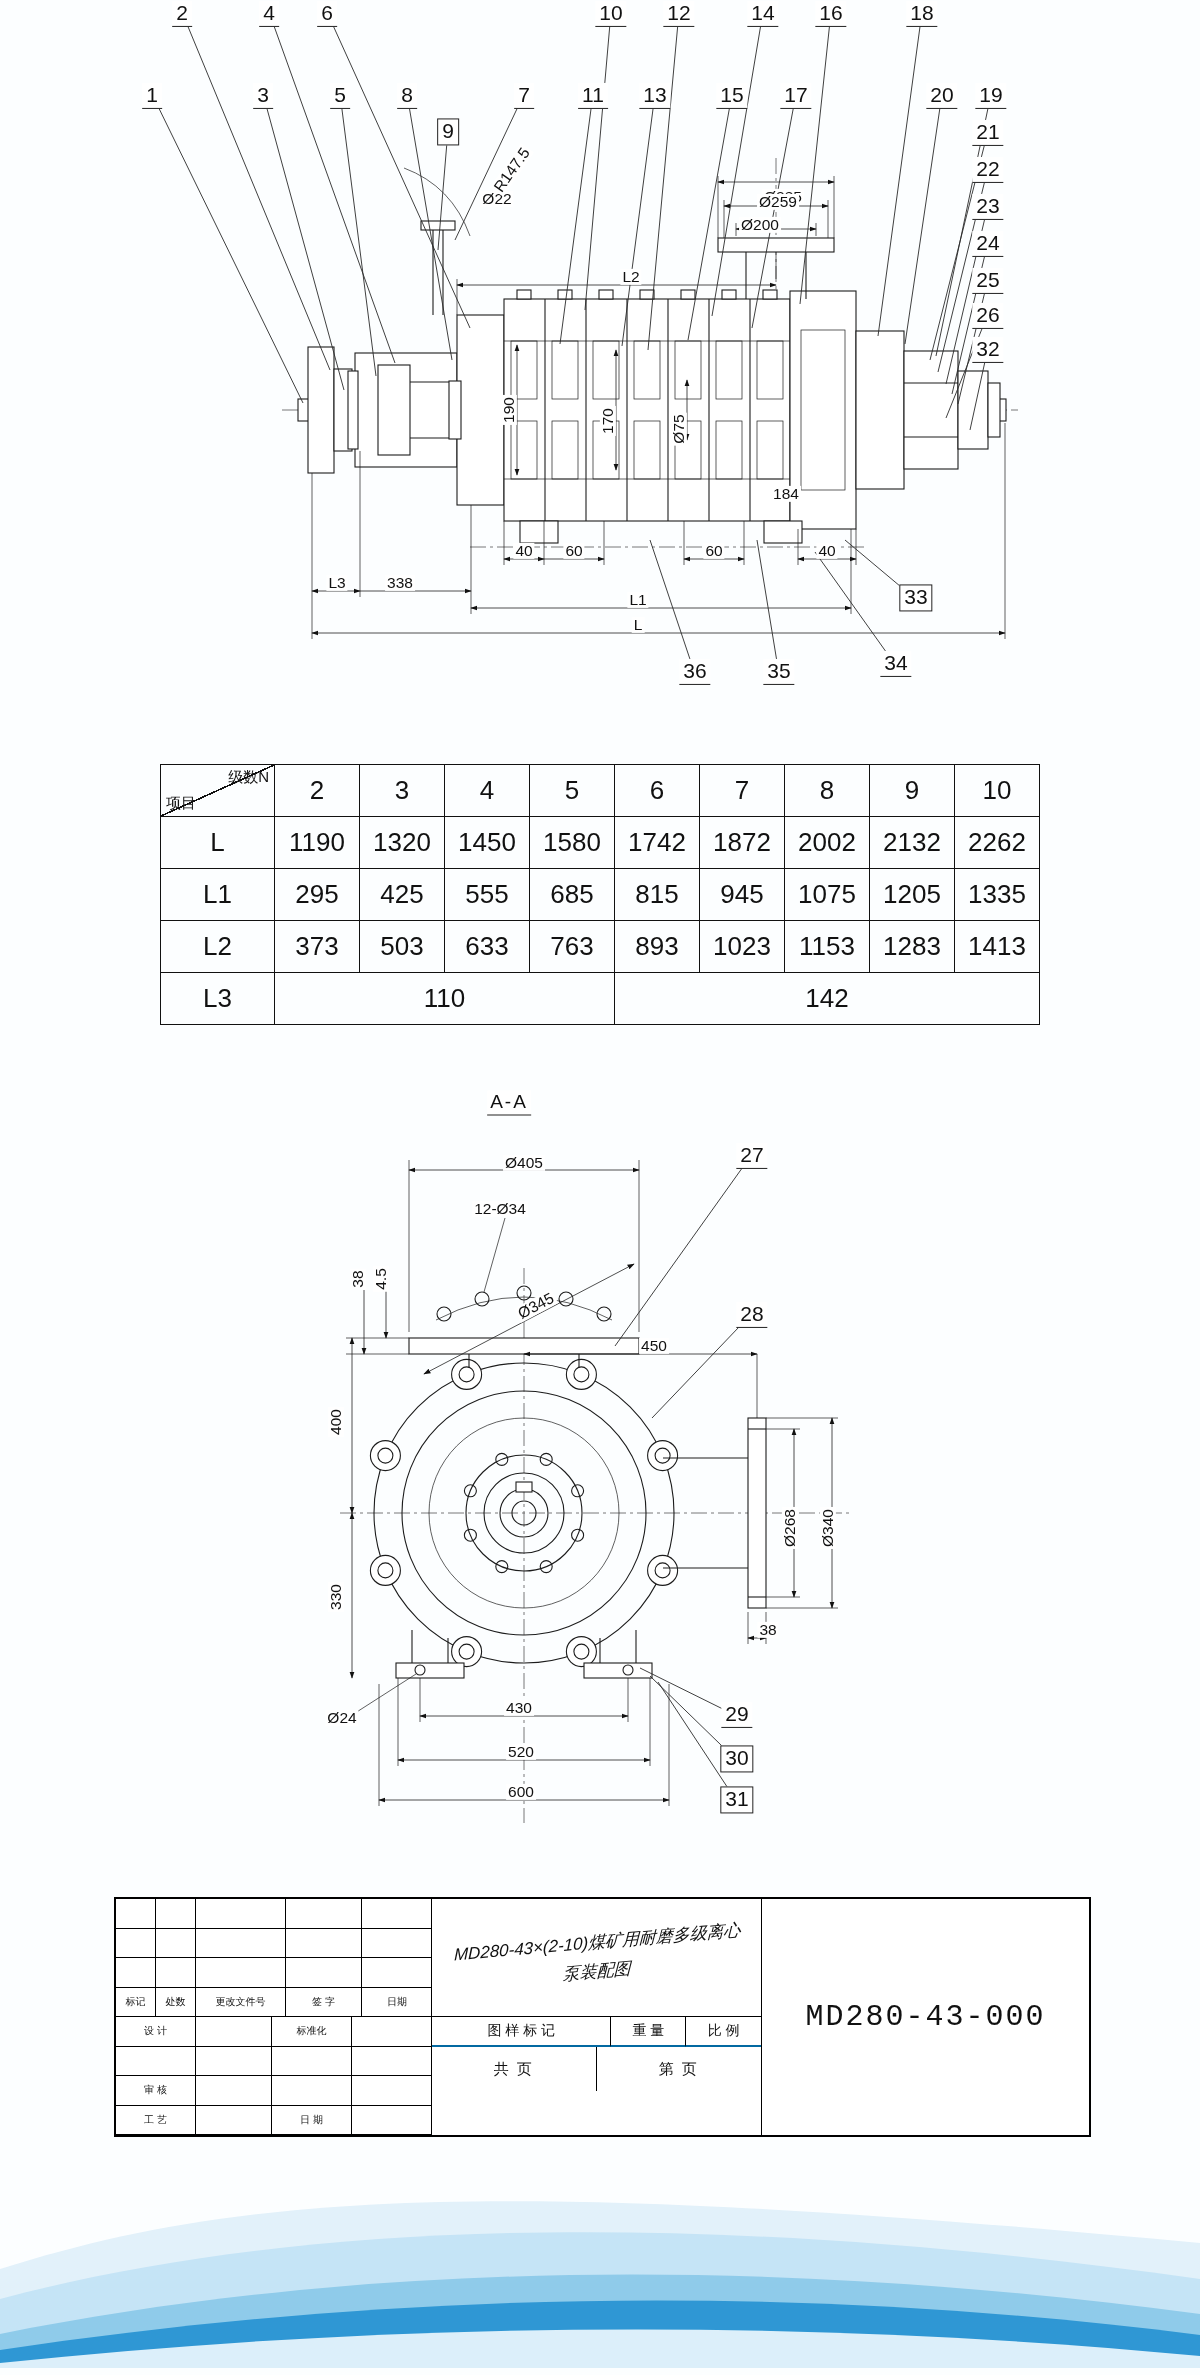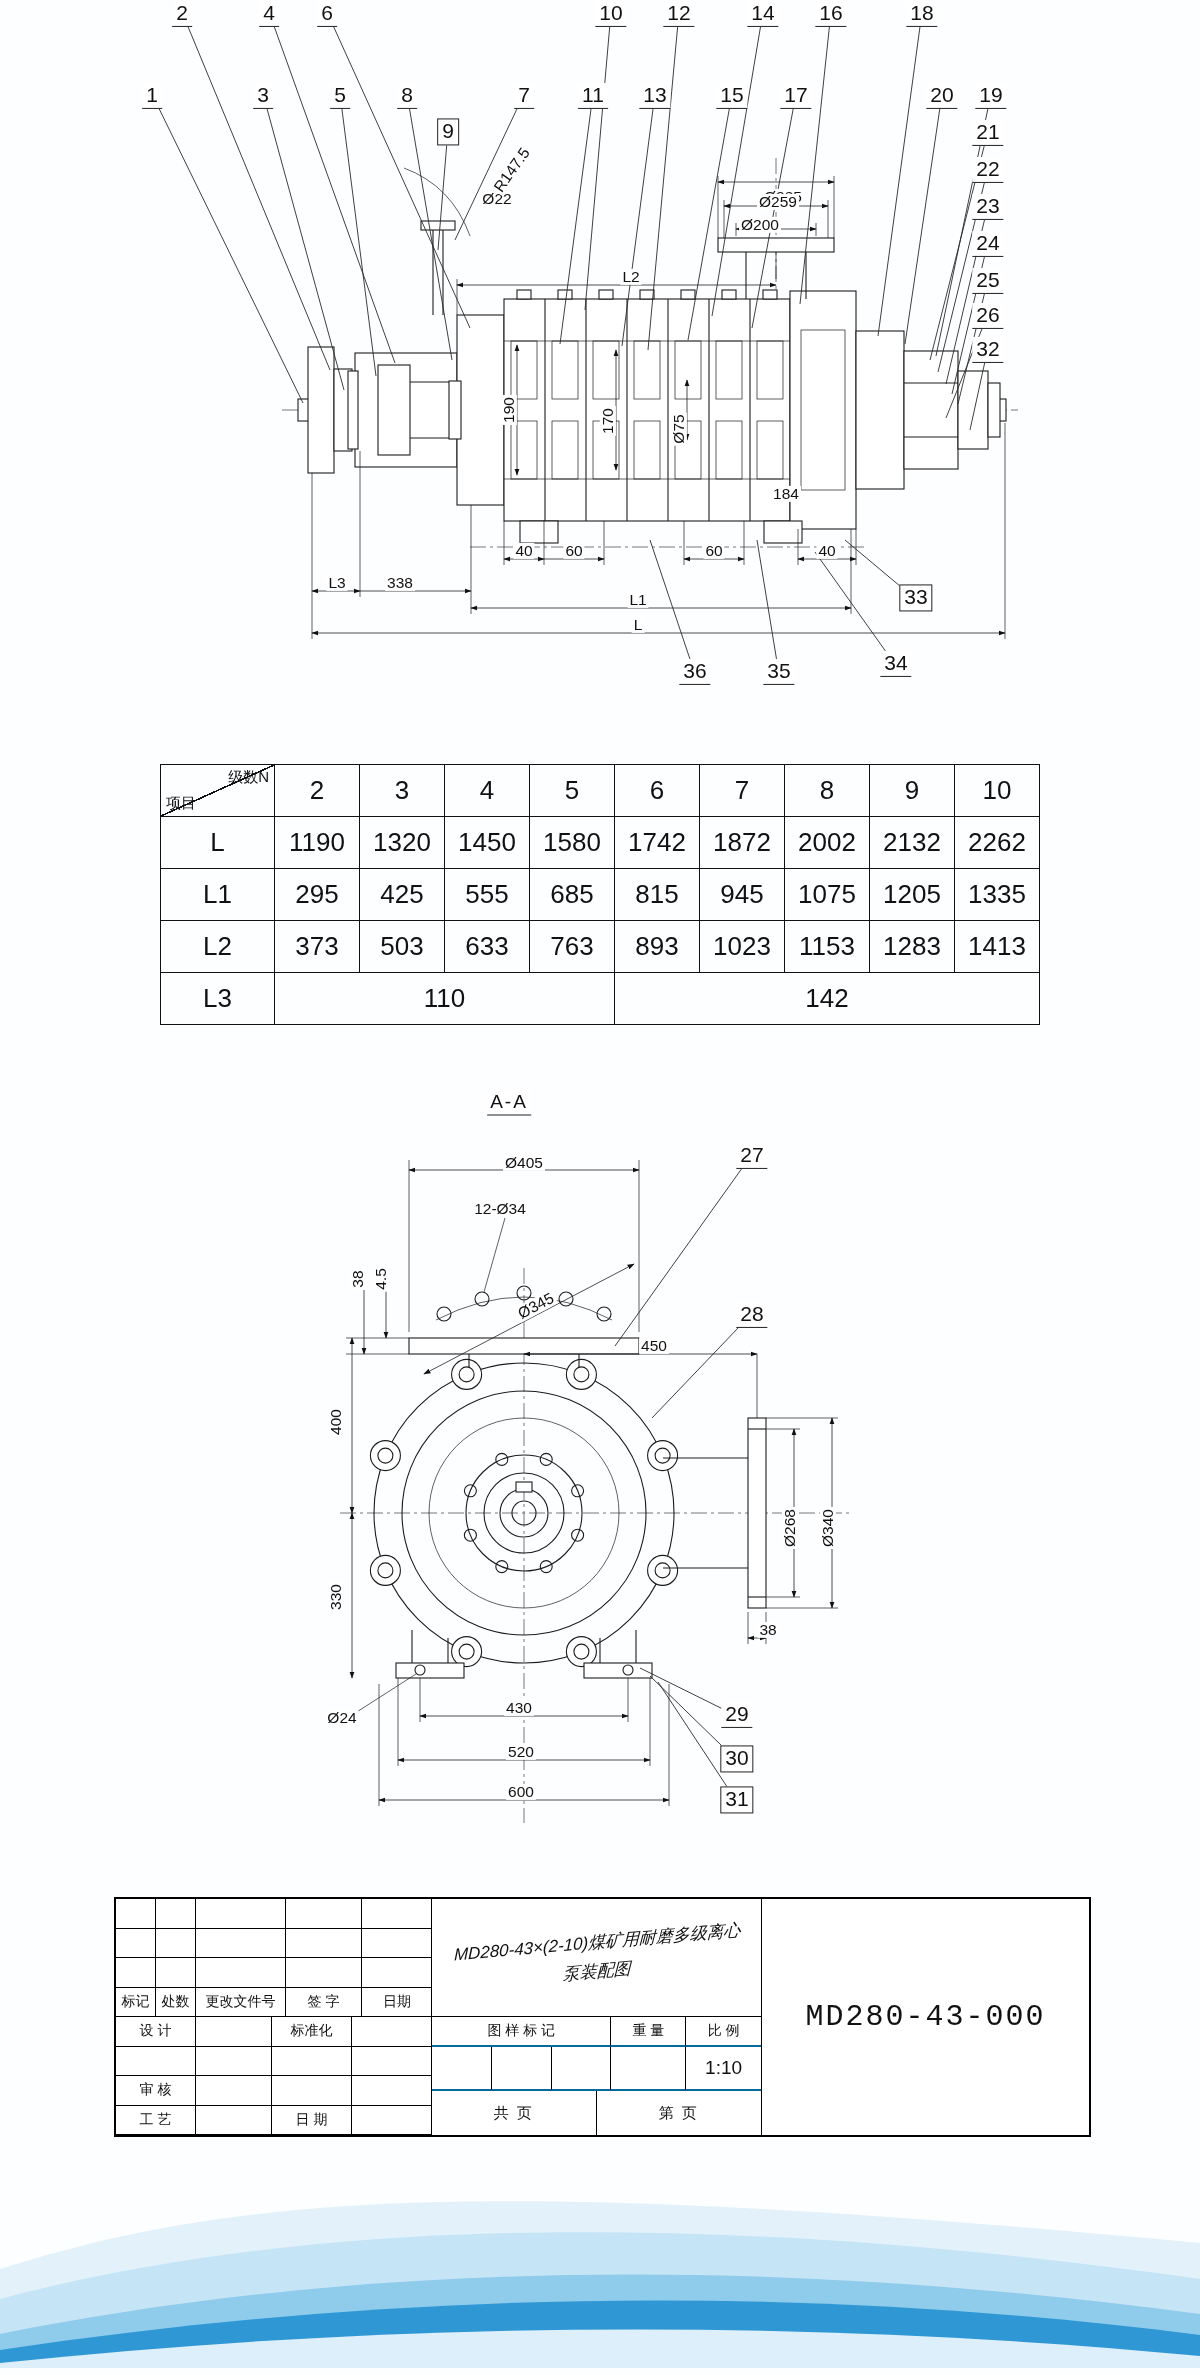--- a/index.html
+++ b/index.html
@@ -64,21 +64,21 @@
   #title-wrap { margin-top:59px; margin-left:114px; width:977px; height:240px;
     border:2px solid #000; display:flex; background:#fff; }
   .tb-left  { width:316px; flex:none; border-right:1.5px solid #000; }
   .tb-mid   { width:330px; flex:none; border-right:1.5px solid #000; display:flex; flex-direction:column; }
   .tb-right { flex:1; display:flex; flex-direction:column; }
   .rev-grid { display:grid; grid-template-columns:40px 40px 90px 76px 70px; grid-auto-rows:29.5px; }
   .role-grid{ display:grid; grid-template-columns:80px 76px 80px 80px; grid-auto-rows:29.5px; }
   .rev-grid > div, .role-grid > div {
     border-right:1px solid #000; border-bottom:1px solid #000;
     display:flex; align-items:center; justify-content:center;
-    font-size:14px; overflow:hidden; white-space:nowrap;
+    font-size:10px; overflow:hidden; white-space:nowrap;
   }
   .rev-grid > div:nth-child(5n), .role-grid > div:nth-child(4n) { border-right:none; }
   .tb-titlebox { height:118px; border-bottom:1px solid #000; display:flex; align-items:center; justify-content:center; overflow:hidden; }
   .tb-title {
     font-size:17px; font-style:italic; text-align:center; line-height:1.7;
     transform:rotate(-5deg) skewX(-6deg); width:300px;
   }
   .tb-row { display:flex; }
   .tb-row > div {
     border-right:1px solid #000; border-bottom:2px solid #0369a1;
@@ -554,27 +554,20 @@
   </div>
   <div class="tb-mid">
     <div class="tb-titlebox">
       <div class="tb-title">MD280-43×(2-10)煤矿用耐磨多级离心泵装配图</div>
     </div>
     <div class="tb-row hdr-row">
       <div style="width:180px">图 样 标 记</div>
       <div style="width:75px">重 量</div>
       <div style="width:75px">比 例</div>
     </div>
-    <div class="tb-row stamp-row">
-      <div style="width:60px"></div>
-      <div style="width:60px"></div>
-      <div style="width:60px"></div>
-      <div style="width:75px"></div>
-      <div style="width:75px">1:10</div>
-    </div>
     <div class="tb-row sheet-row">
       <div style="width:165px">共        页</div>
       <div style="width:165px">第        页</div>
     </div>
   </div>
   <div class="tb-right">
     <div class="tb-number">MD280-43-000</div>
   </div>
 </div>
 

